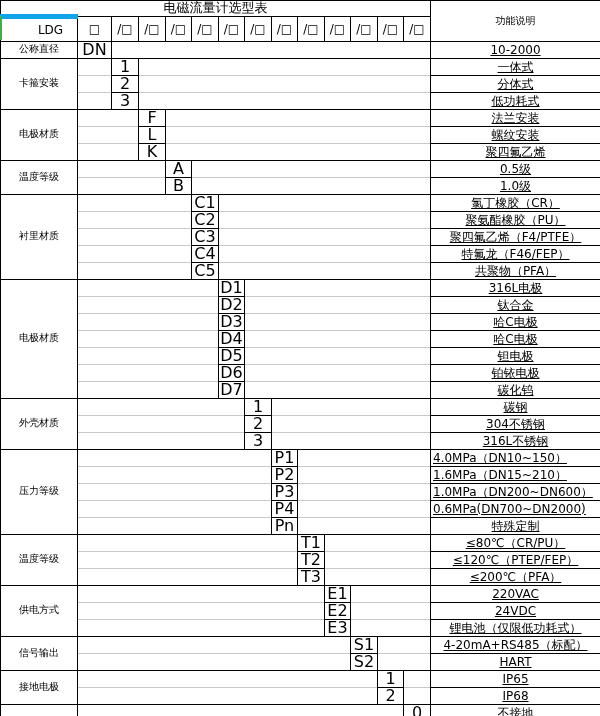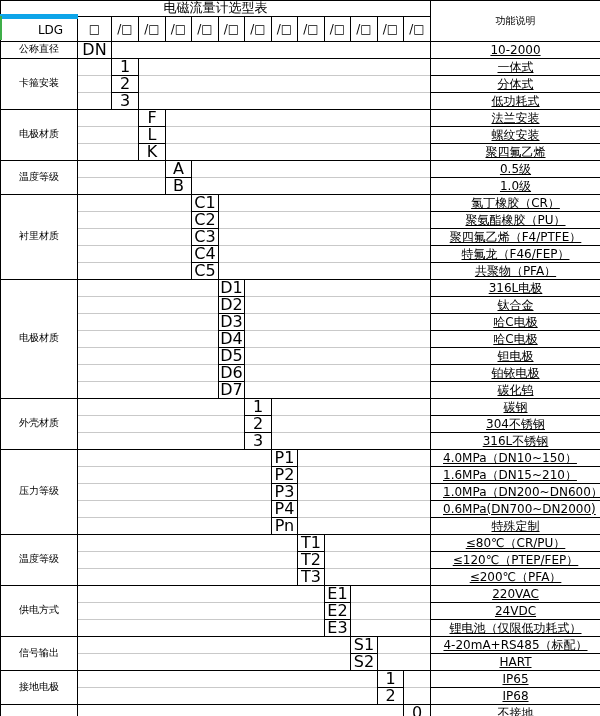--- a/index.html
+++ b/index.html
@@ -16,21 +16,21 @@
   .bt-g{border-top:1px solid #c9c9c9;}
   .bl-k{border-left:1px solid #000;}
   .title-cell{font-size:13px;border-top:1px solid #000;}
   .fnh{font-size:10px;border-left:1px solid #000;border-top:1px solid #000;}
   .ldg-cell{text-align:center;padding-left:23px;border-top:5px solid #0ea5e9;}
   .box-cell{border-top:1px solid #000;border-left:1px solid #000;}
   .slot-cell{font-size:12px;}
   .lbl{font-size:10px;font-family:Liberation Mono, monospace;}
   .code{font-size:16px;}
   .fn{font-size:12px;text-decoration:underline;}
-  .fn.left{text-align:left;padding-left:12px;}
+  .fn.left{text-align:left;padding-left:2px;}
   #greenmark{position:absolute;left:0;top:16px;width:2px;height:24px;}
 </style>
 </head>
 <body>
 
 <div id="page">
   <table>
     <colgroup>
       <col style="width:77px">
         <col style="width:34px">

